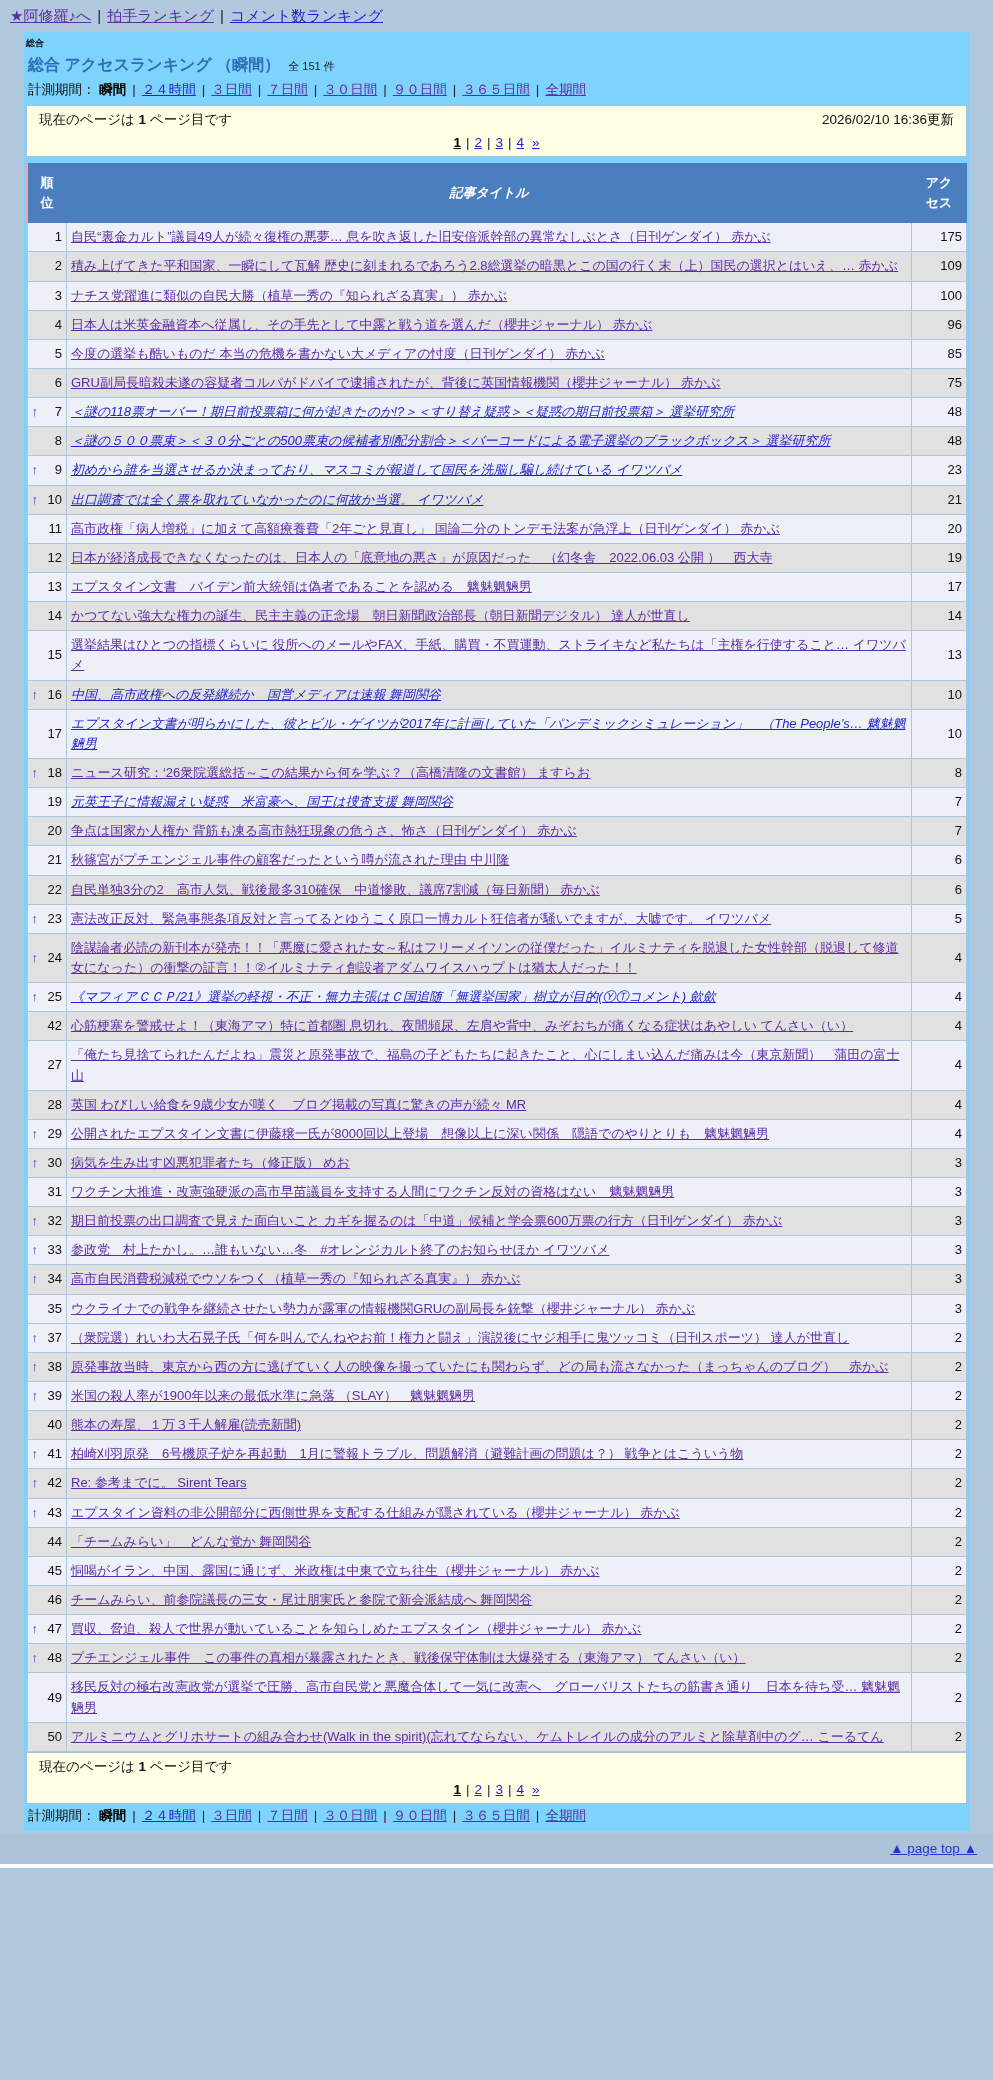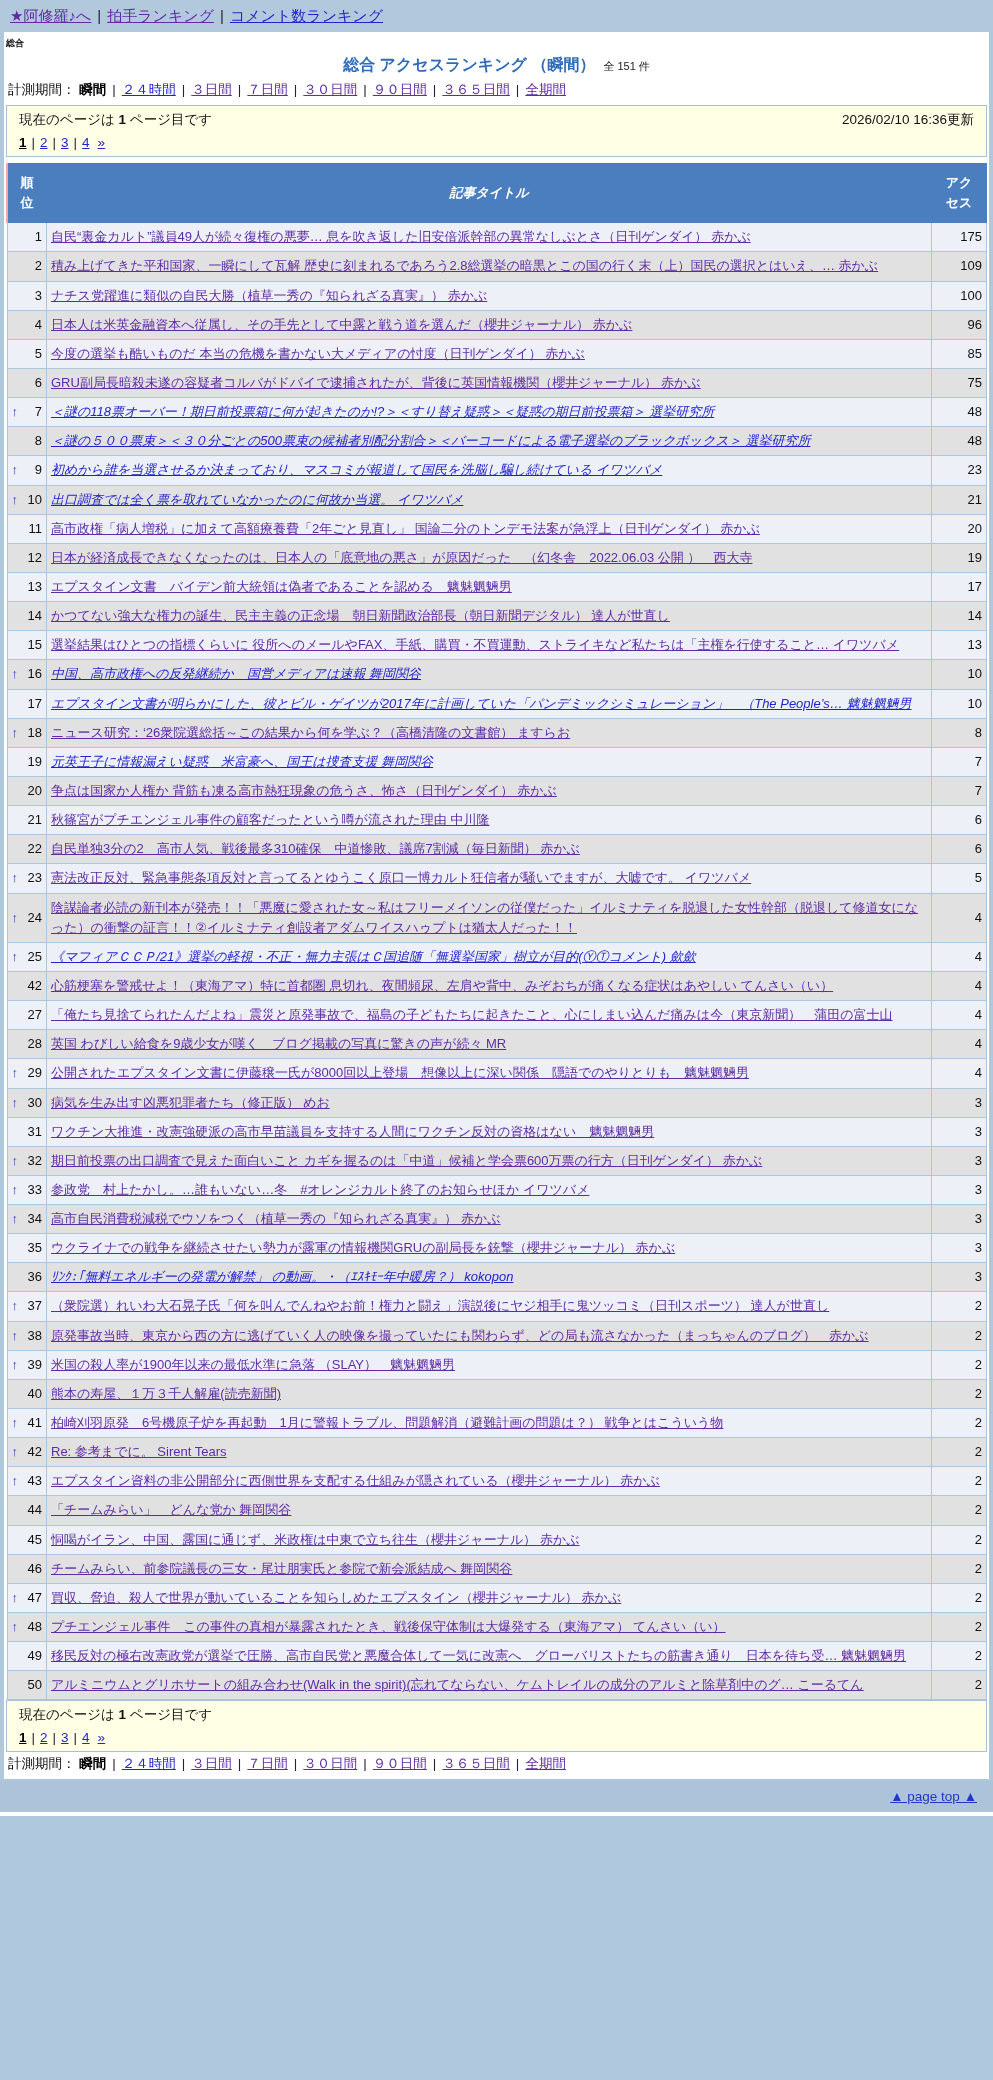--- a/index.html
+++ b/index.html
@@ -4,29 +4,29 @@
 <style>
   html,body{margin:0;padding:0;background:#afc8de;font-family:"Liberation Sans","DejaVu Sans",sans-serif;}
   .frame{width:993px;margin:0 auto;background:#afc8de;}
   
   .topnav{background:#b2c9dd;padding:7px 10px 6px;font-size:15px;white-space:nowrap;}
   .topnav a{text-decoration:underline;}
   .plink{color:#5e2ca5;}
   .blink{color:#2323cc;}
   .sep{color:#223;margin:0 6px;}
   
-  .content{background:#ffffff;margin:0 4px;padding:1px 0 0;}
+  .content{background:#7dd3fc;margin:0 24px;padding:1px 0 0;}
   .cat{font-size:9px;font-weight:bold;color:#111;padding:4px 2px 2px;}
-  .title-row{text-align:center;padding:3px 18px 2px;}
+  .title-row{text-align:left;padding:3px 4px 2px;}
   .main-title{color:#2e6cb8;font-weight:bold;font-size:16px;}
   .total{font-size:11px;color:#222;margin-left:8px;}
   .period{text-align:left;font-size:13.5px;color:#111;padding:3px 4px 6px;}
   .period b{color:#000;}
   .period a{text-decoration:underline;}
-  .pagebox{background:#ffffe6;border:1px solid #a9c0da;margin:0 2px;padding:5px 12px 6px;font-size:13.5px;color:#111;}
+  .pagebox{background:#ffffe6;border:1px solid #a9c0da;margin:0 2px;padding:5px 12px 6px;font-size:13.5px;color:#111;text-align:center;}
   .psline{display:flex;justify-content:space-between;align-items:baseline;}
   .pglinks{padding-top:6px;}
   .pglinks .cur{font-weight:bold;color:#000;text-decoration:underline;}
   .pglinks a{color:#2323cc;text-decoration:underline;}
   .pglinks .psep{color:#223;margin:0 5px;}
   
   table.rank-table{border-collapse:collapse;width:calc(100% - 4px);margin:6px 2px 0;font-size:13px;table-layout:fixed;}
   table.rank-table th{background:#4a7ebe;color:#fff;font-weight:bold;border:1px solid #4a7ebe;border-left:1px solid #88abd7;padding:9px 1px;vertical-align:middle;}
   table.rank-table th:first-child{border-left:2px solid #fca5a5;}
   .th-rank{width:36px;}
@@ -250,25 +250,20 @@
           <tr class="even">
             <td class="rank"><span class="up">↑</span><span>34</span></td>
             <td class="ttl"><a href="#" class="">高市自民消費税減税でウソをつく（植草一秀の『知られざる真実』） 赤かぶ</a></td>
             <td class="acc">3</td>
           </tr>
           <tr class="odd">
             <td class="rank"><span>35</span></td>
             <td class="ttl"><a href="#" class="">ウクライナでの戦争を継続させたい勢力が露軍の情報機関GRUの副局長を銃撃（櫻井ジャーナル） 赤かぶ</a></td>
             <td class="acc">3</td>
           </tr>
-          <tr class="even">
-            <td class="rank"><span>36</span></td>
-            <td class="ttl"><a href="#" class="blue">ﾘﾝｸ：「無料エネルギーの発電が解禁」 の動画。・（ｴｽｷﾓｰ年中暖房？） kokopon</a></td>
-            <td class="acc">3</td>
-          </tr>
           <tr class="odd">
             <td class="rank"><span class="up">↑</span><span>37</span></td>
             <td class="ttl"><a href="#" class="">（衆院選）れいわ大石晃子氏「何を叫んでんねやお前！権力と闘え」演説後にヤジ相手に鬼ツッコミ（日刊スポーツ） 達人が世直し</a></td>
             <td class="acc">2</td>
           </tr>
           <tr class="even">
             <td class="rank"><span class="up">↑</span><span>38</span></td>
             <td class="ttl"><a href="#" class="">原発事故当時、東京から西の方に逃げていく人の映像を撮っていたにも関わらず、どの局も流さなかった（まっちゃんのブログ）　赤かぶ</a></td>
             <td class="acc">2</td>
           </tr>

